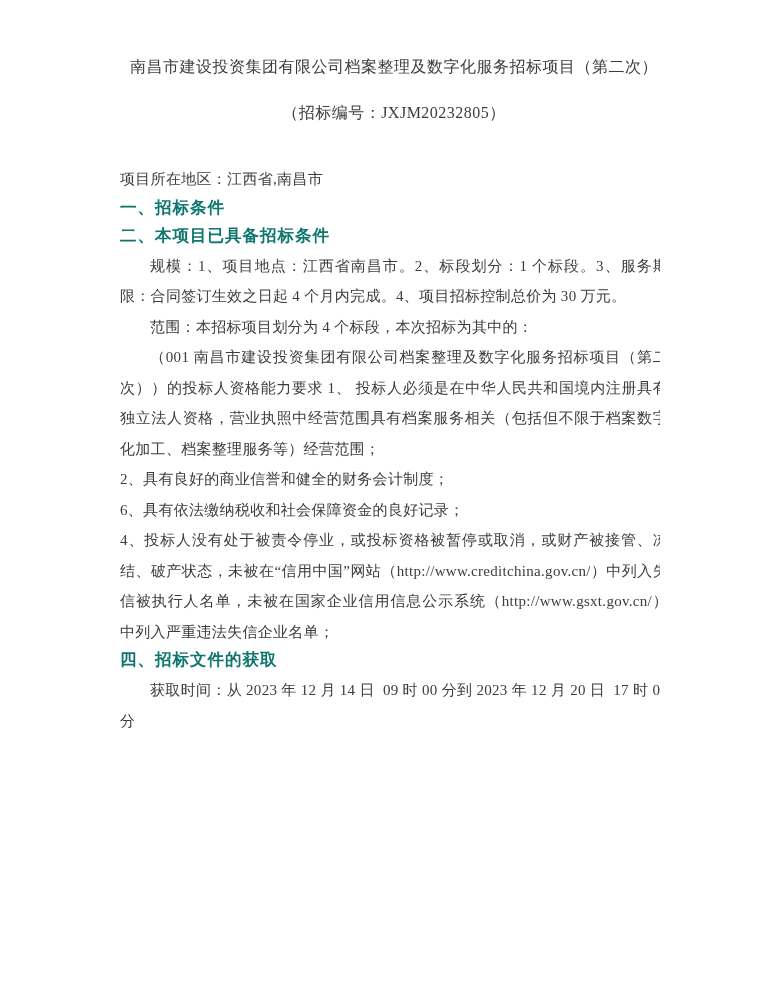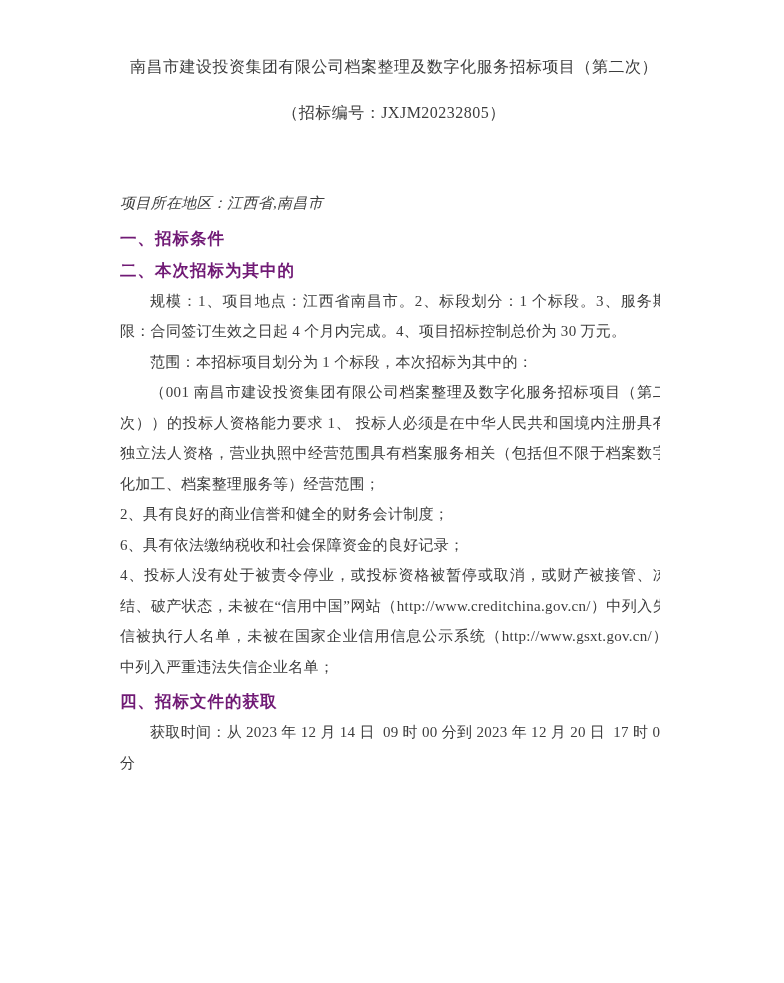--- a/index.html
+++ b/index.html
@@ -35,32 +35,30 @@
     letter-spacing: 0.5px;
   }
   .doc-subtitle {
     text-align: center;
     font-size: 16px;
     line-height: 22px;
     margin-top: 24px;
     letter-spacing: 0.5px;
   }
   .location-line {
-    margin-top: 64px;
+    margin-top: 40px;
     font-size: 15px;
     line-height: 22px;
-    font-style: italic;
   }
   .sec-heading {
     font-family: "Liberation Sans", "DejaVu Sans", sans-serif;
     font-weight: bold;
     font-size: 16.5px;
     line-height: 25px;
-    color: #701a75;
-    margin-top: 7px;
+    color: #0f766e;
     margin-bottom: 3px;
     letter-spacing: 1px;
   }
   .para {
     font-size: 15px;
     line-height: 30.5px;
     text-align: justify;
     letter-spacing: 0.3px;
   }
   .indent { text-indent: 2em; }
@@ -110,25 +108,25 @@
 
     <div class="doc-title">南昌市建设投资集团有限公司档案整理及数字化服务招标项目（第二次）</div>
 
     <div class="doc-subtitle">（招标编号：JXJM20232805）</div>
 
     <div class="para location-line">项目所在地区：江西省,南昌市</div>
 
     <div class="sec-heading">一、招标条件</div>
 
 
-    <div class="sec-heading">二、本次招标为其中的</div>
+    <div class="sec-heading">二、本项目已具备招标条件</div>
 
     <div class="para indent">规模：1、项目地点：江西省南昌市。2、标段划分：1 个标段。3、服务期限：合同签订生效之日起 4 个月内完成。4、项目招标控制总价为 30 万元。</div>
 
-    <div class="para indent">范围：本招标项目划分为 1 个标段，本次招标为其中的：</div>
+    <div class="para indent">范围：本招标项目划分为 4 个标段，本次招标为其中的：</div>
 
 
 
     <div class="para indent">（001 南昌市建设投资集团有限公司档案整理及数字化服务招标项目（第二次））的投标人资格能力要求 1、 投标人必须是在中华人民共和国境内注册具有独立法人资格，营业执照中经营范围具有档案服务相关（包括但不限于档案数字化加工、档案整理服务等）经营范围；</div>
 
     <div class="para">2、具有良好的商业信誉和健全的财务会计制度；</div>
 
     <div class="para">6、具有依法缴纳税收和社会保障资金的良好记录；</div>
 
     <div class="para">4、投标人没有处于被责令停业，或投标资格被暂停或取消，或财产被接管、冻结、破产状态，未被在“信用中国”网站（http://www.creditchina.gov.cn/）中列入失信被执行人名单，未被在国家企业信用信息公示系统（http://www.gsxt.gov.cn/）中列入严重违法失信企业名单；</div>

